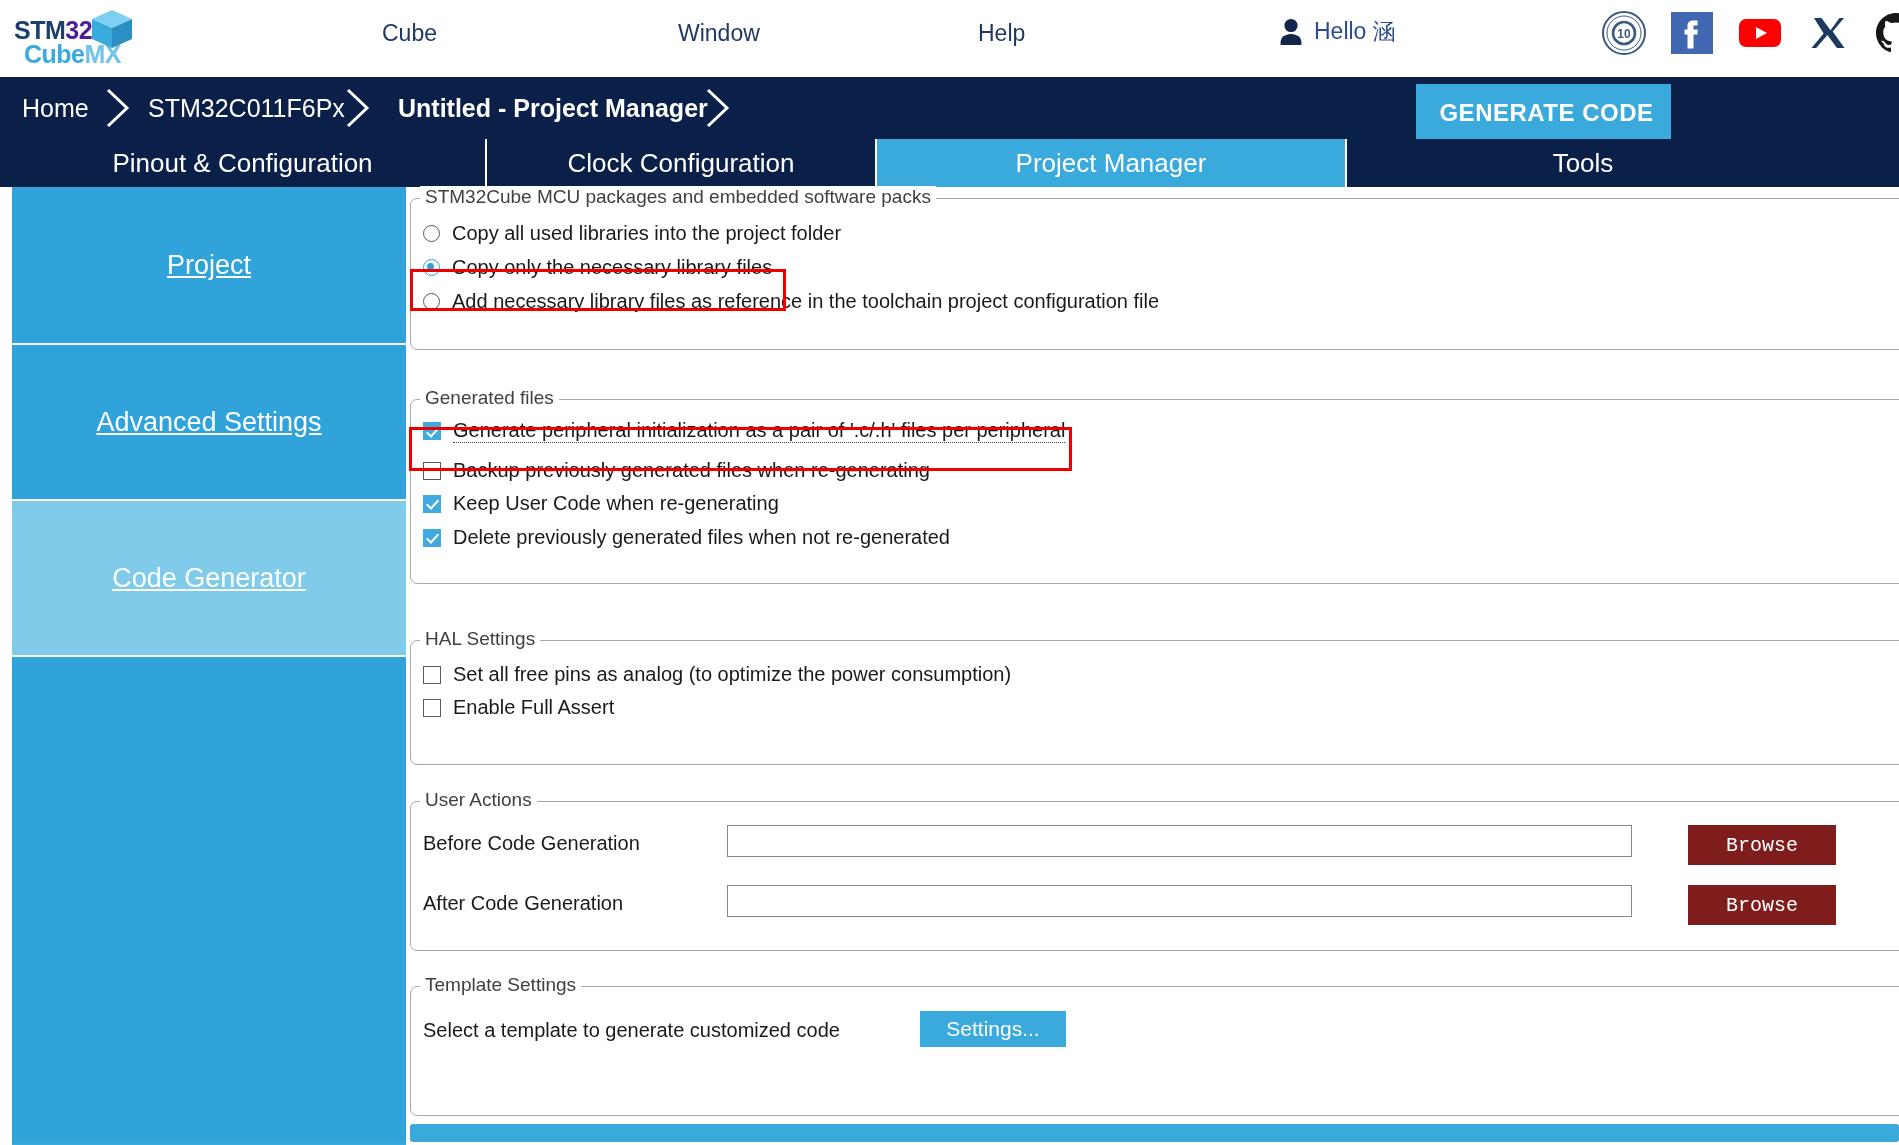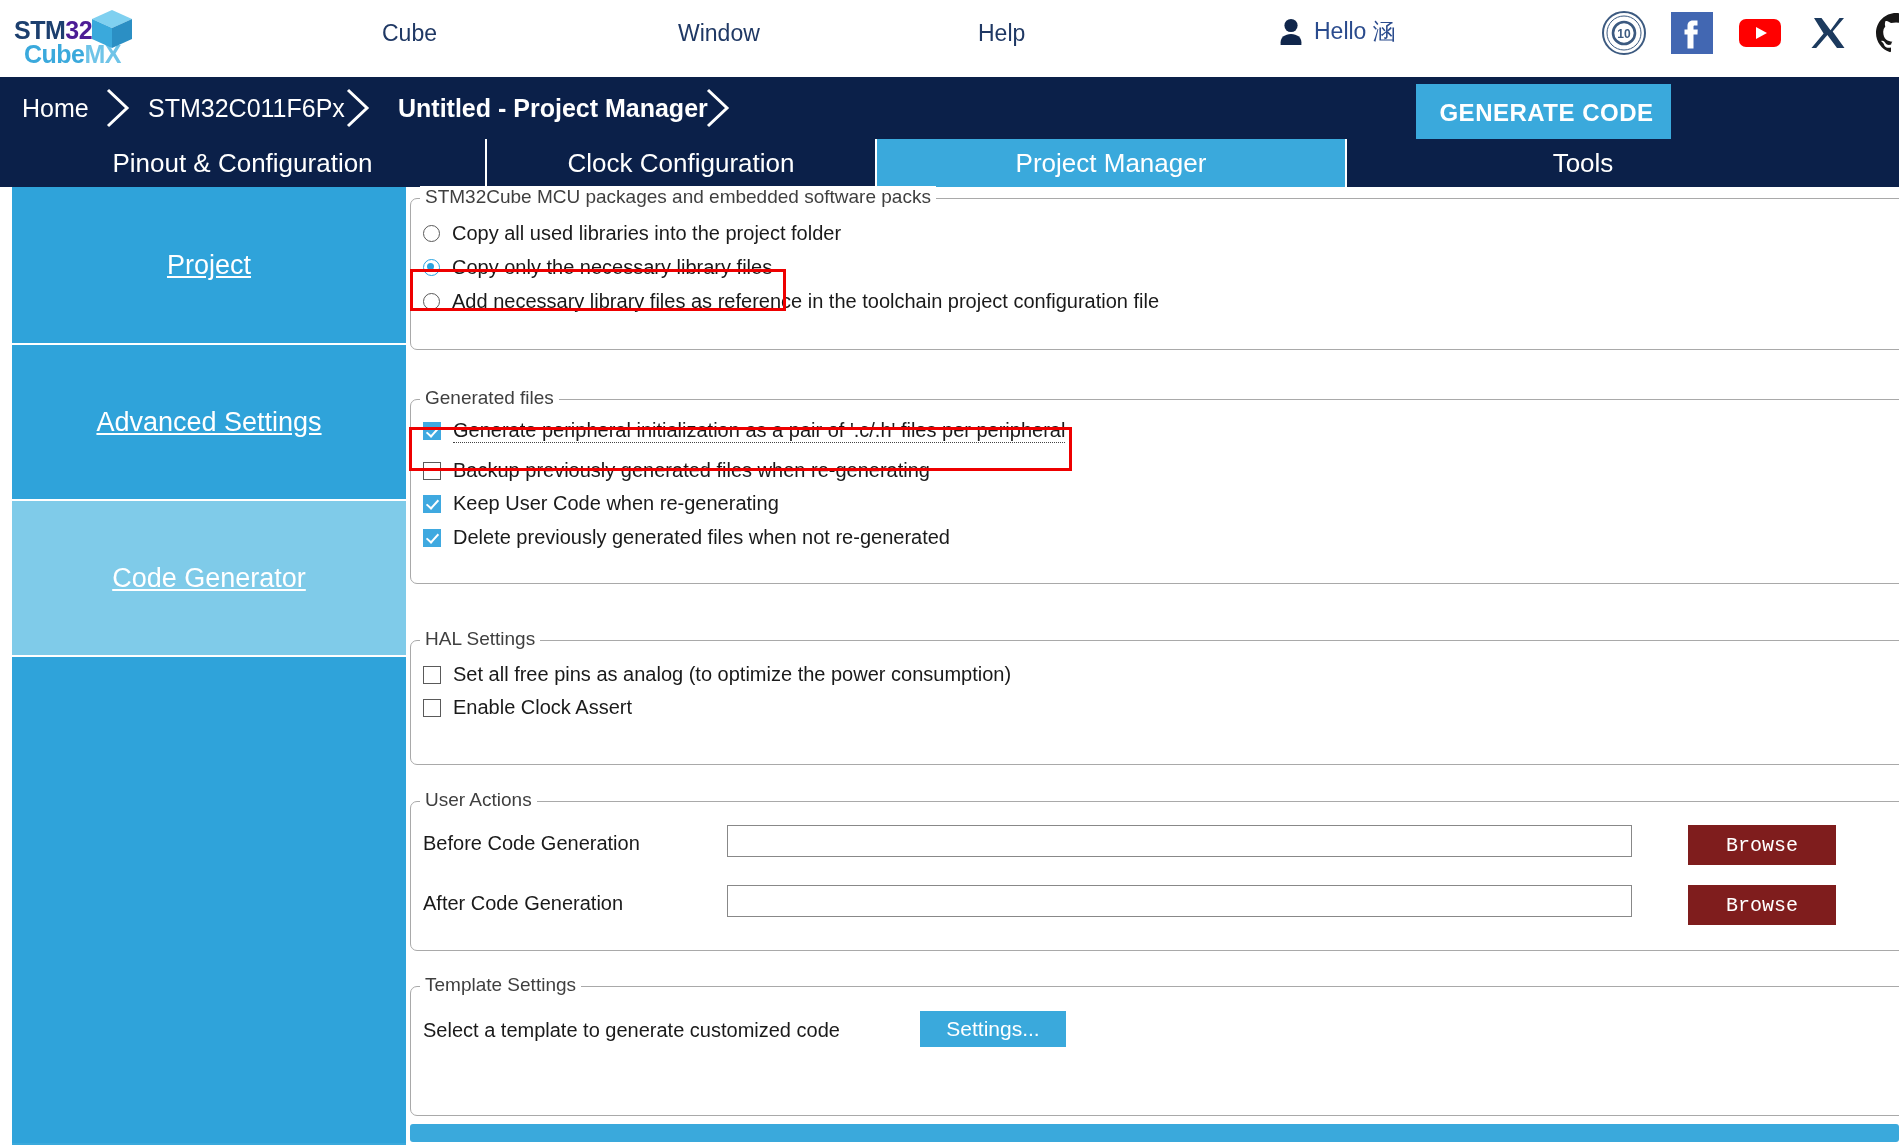--- a/index.html
+++ b/index.html
@@ -427,21 +427,21 @@
     </div>
 
     <div class="groupbox" id="gb-hal">
       <div class="group-legend">HAL Settings</div>
       <div class="opt-row" style="top:22px;">
         <span class="cbox"></span>
         <span class="opt-label">Set all free pins as analog (to optimize the power consumption)</span>
       </div>
       <div class="opt-row" style="top:55px;">
         <span class="cbox"></span>
-        <span class="opt-label">Enable Clock Assert</span>
+        <span class="opt-label">Enable Full Assert</span>
       </div>
     </div>
 
     <div class="groupbox" id="gb-useractions">
       <div class="group-legend">User Actions</div>
 
       <div class="ua-label" style="left:12px; top:30px;">Before Code Generation</div>
       <input class="ua-input" style="left: 316px; top: 23px; width: 905px;" value="" placeholder="">
       <button class="browse-btn" style="left:1277px; top:23px;">Browse</button>
 

